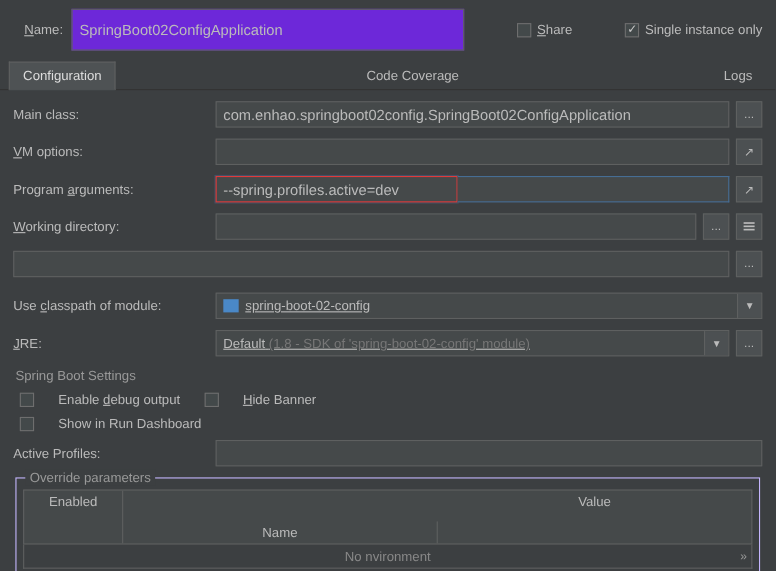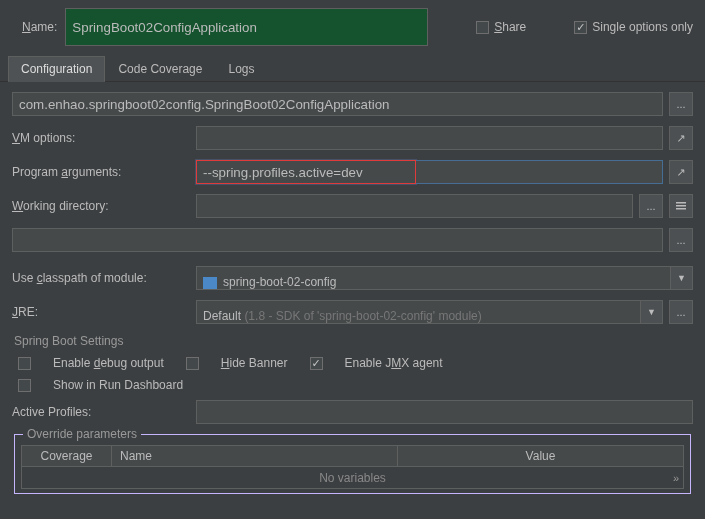--- a/index.html
+++ b/index.html
@@ -15,21 +15,21 @@
 .top-row {
   display: flex;
   align-items: center;
   padding: 8px 12px 10px 12px;
   gap: 8px;
   margin-left: 10px;
 }
 .top-row .name-label { color: #bbb; }
 .top-row .name-input {
   flex: 1;
-  background: #14532d;
+  background: #6d28d9;
   border: 1px solid #5e6060;
   color: #bbb;
   padding: 18px 6px;
   height: 22px;
 }
 .chk-group { display: flex; align-items: center; gap: 5px; margin-left: 8px; padding-left: 32px; }
 .chk {
   width: 13px; height: 13px;
   border: 1px solid #6e6e6e;
   background: #43494a;
@@ -38,20 +38,21 @@
   font-size: 11px; color: #bbb;
 }
 .chk.checked::after { content: "✓"; color: #c8c8c8; font-size: 11px; line-height: 11px; }
 .underline { text-decoration: underline; }
 
 .tabs {
   display: flex;
   padding: 0 8px;
   border-bottom: 1px solid #323232;
   gap: 0;
+  justify-content: space-between;
 }
 .tab {
   padding: 5px 12px;
   color: #bbb;
   border: 1px solid transparent;
   border-bottom: none;
   cursor: pointer;
 }
 .tab.active {
   background: #4e5254;
@@ -98,23 +99,24 @@
   cursor: pointer;
   font-size: 11px;
 }
 .dropdown {
   flex: 1;
   background: #45494a;
   border: 1px solid #5e6060;
   color: #bbb;
   height: 24px;
   display: flex;
-  align-items: flex-end;
+  align-items: center;
   padding: 0 6px;
   position: relative;
+  text-decoration: underline;
 }
 .dropdown .arrow {
   position: absolute; right: 0; top: 0;
   width: 22px; height: 100%;
   border-left: 1px solid #5e6060;
   background: #4c5052;
   display: flex; align-items: center; justify-content: center;
   font-size: 9px;
 }
 .dropdown .mod-icon {
@@ -157,21 +159,21 @@
   background: #45494a;
   border: 1px solid #5e6060;
   margin: -4px 6px 0 6px;
 }
 .tbl-head > div {
   padding: 3px 8px;
   border-right: 1px solid #5e6060;
   color: #bbb;
 }
 .tbl-head .col-enabled { width: 90px; text-align: center; }
-.tbl-head .col-name { flex: 1; text-align: left; }
+.tbl-head .col-name { flex: 1; text-align: center; margin-top: 28px; }
 .tbl-head .col-value { flex: 1; text-align: center; border-right: none; }
 .tbl-body {
   margin: 0 6px;
   border: 1px solid #5e6060;
   border-top: none;
   display: flex;
   align-items: center;
   justify-content: center;
   height: 22px;
   color: #888;
@@ -196,33 +198,34 @@
 
 <div class="top-row">
   <span class="name-label"><span class="underline">N</span>ame:</span>
   <input class="name-input" value="SpringBoot02ConfigApplication" style="">
   <div class="chk-group">
     <span class="chk"></span>
     <span><span class="underline">S</span>hare</span>
   </div>
   <div class="chk-group">
     <span class="chk checked"></span>
-    <span>Single options only</span>
+    <span>Single instance only</span>
   </div>
 </div>
 
 <div class="tabs">
   <div class="tab active">Configuration</div>
   <div class="tab">Code Coverage</div>
   <div class="tab">Logs</div>
 </div>
 
 <div class="panel">
 
   <div class="row">
+    <div class="row-label">Main class:</div>
     <input class="row-input" value="com.enhao.springboot02config.SpringBoot02ConfigApplication" style="">
     <div class="btn-sq">...</div>
   </div>
 
   <div class="row">
     <div class="row-label"><span class="underline">V</span>M options:</div>
     <input class="row-input" value="" style="">
     <div class="btn-sq">↗</div>
   </div>
 
@@ -277,44 +280,40 @@
 
   <div class="chk-row">
     <div class="chk-item">
       <span class="chk"></span>
       <span>Enable <span class="underline">d</span>ebug output</span>
     </div>
     <div class="chk-item">
       <span class="chk"></span>
       <span><span class="underline">H</span>ide Banner</span>
     </div>
-    <div class="chk-item">
-      <span class="chk checked"></span>
-      <span>Enable J<span class="underline">M</span>X agent</span>
-    </div>
   </div>
 
   <div class="chk-row">
     <div class="chk-item">
       <span class="chk"></span>
       <span>Show in Run Dashboard</span>
     </div>
   </div>
 
   <div class="row" style="margin-top:4px">
     <div class="row-label">Active Profiles:</div>
     <input class="row-input" value="" style="">
   </div>
 
   <div class="override-box">
     <span class="override-title">Override parameters</span>
     <div class="tbl-head">
-      <div class="col-enabled">Coverage</div>
+      <div class="col-enabled">Enabled</div>
       <div class="col-name">Name</div>
       <div class="col-value">Value</div>
     </div>
     <div class="tbl-body">
-      <span>No variables</span>
+      <span>No nvironment</span>
       <span class="expand">»</span>
     </div>
   </div>
 
 </div>
 
 </body></html>

